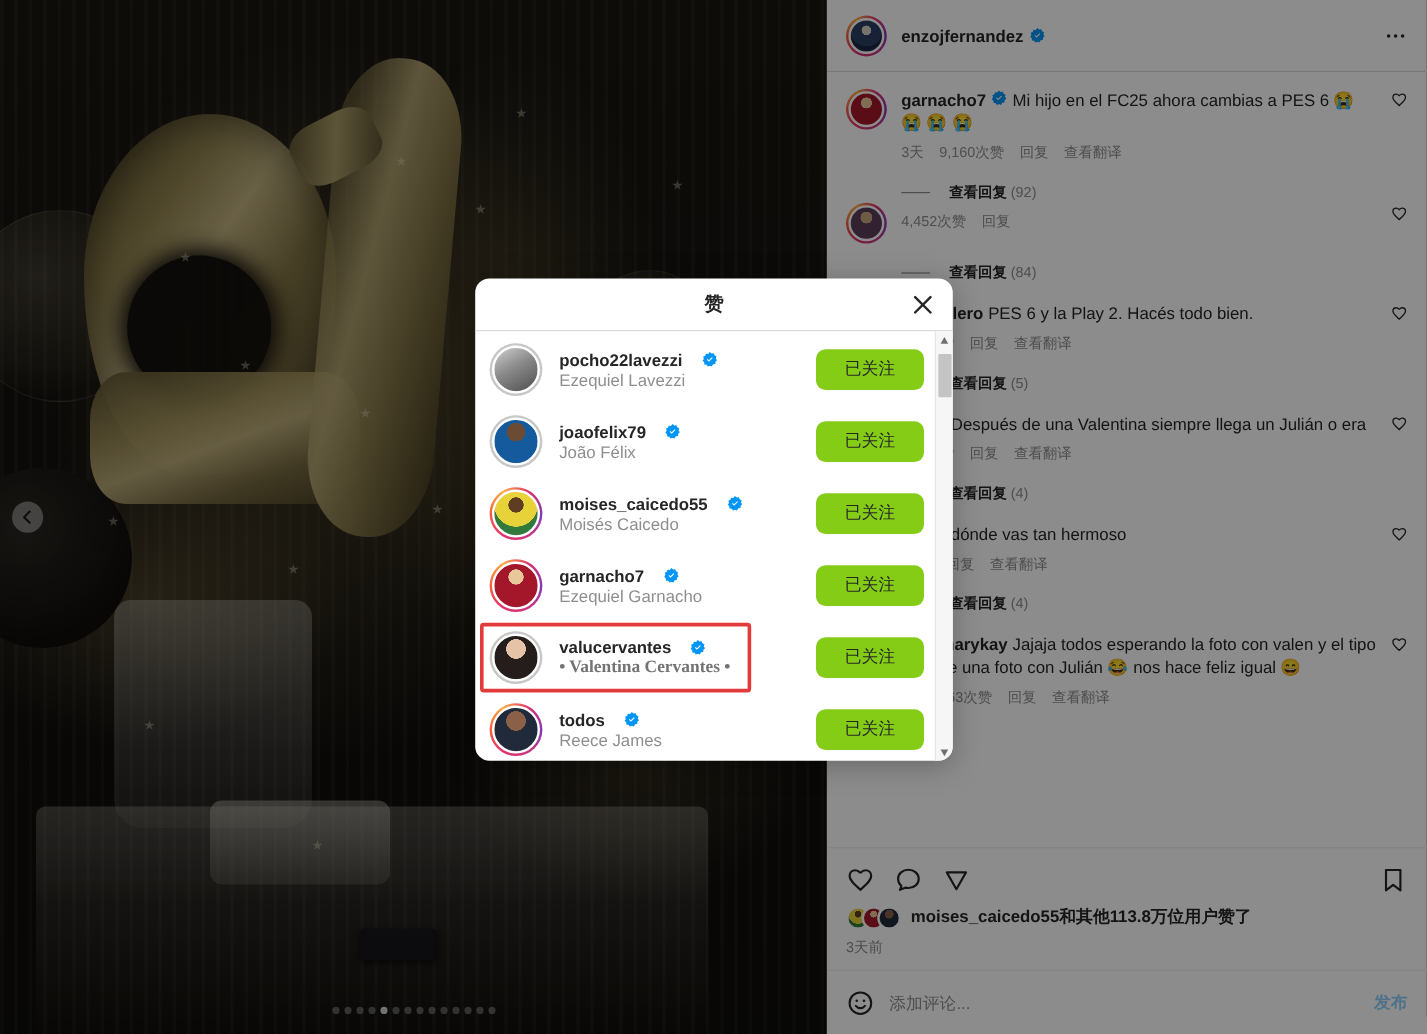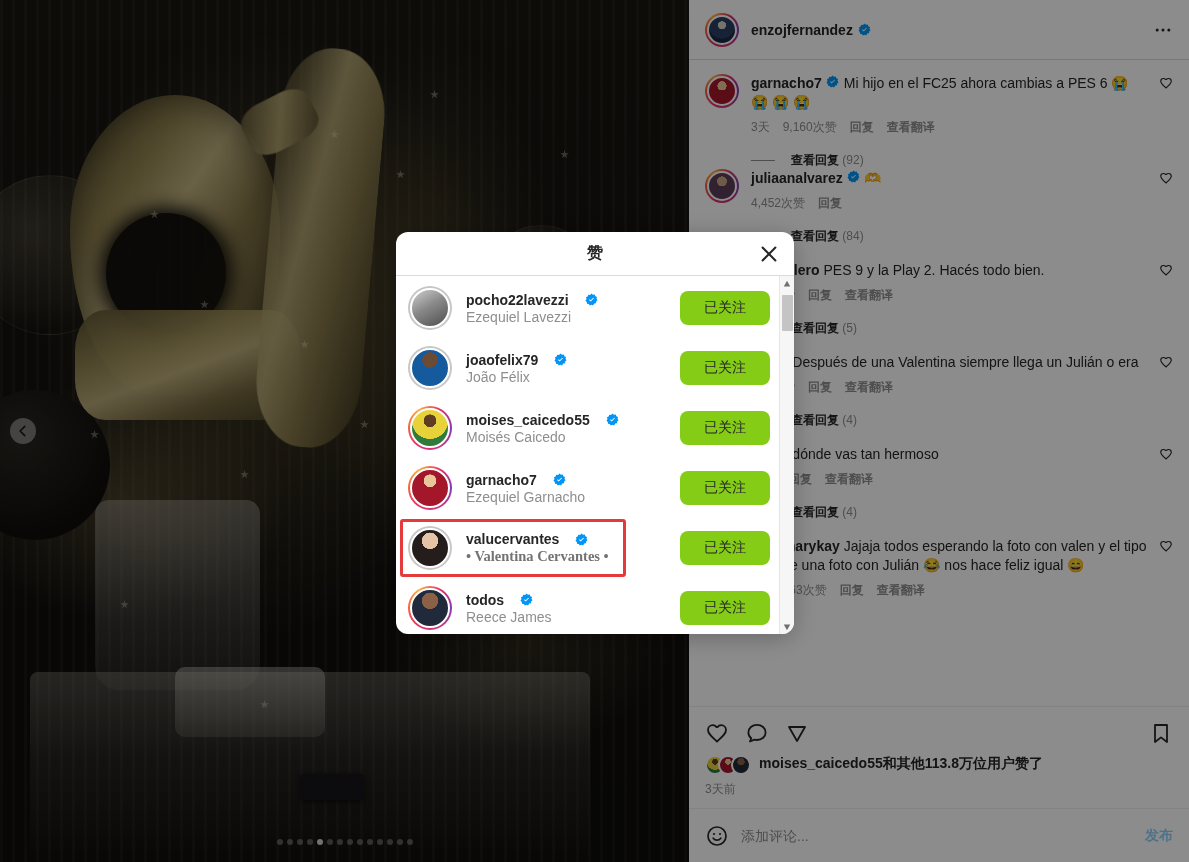--- a/index.html
+++ b/index.html
@@ -160,21 +160,21 @@
   .comments-scroll {
     flex: 1 1 auto;
     overflow: hidden;
     padding: 14px 16px 4px 16px;
   }
   .comment { display: flex; gap: 12px; margin-bottom: 16px; }
   .c-body { flex: 1 1 auto; min-width: 0; }
   .c-text { font-size: 14px; line-height: 19px; color: #262626; word-wrap: break-word; }
   .c-text .c-user { font-weight: 600; margin-right: 4px; }
   .c-meta { margin-top: 7px; font-size: 12px; color: #8e8e8e; display: flex; gap: 13px; align-items: center; }
-  .c-meta .act { font-weight: 700; cursor: pointer; }
+  .c-meta .act { font-weight: 400; cursor: pointer; }
   .c-like { flex: 0 0 auto; width: 14px; padding-top: 2px; cursor: pointer; }
   .replies { margin-top: 14px; display: flex; align-items: center; gap: 16px; }
   .rep-line { width: 24px; height: 1px; background: #8e8e8e; }
   .rep-txt { font-size: 12px; font-weight: 600; color: #262626; cursor: pointer; }
   .rep-txt span.count { color: #8e8e8e; font-weight: 400; }
 
   .actions-bar {
     flex: 0 0 auto;
     border-top: 1px solid #efefef;
     padding: 8px 16px 0 16px;
@@ -394,45 +394,41 @@
             <span class="rep-line"></span>
             <span class="rep-txt">查看回复 <span class="count">(92)</span></span>
           </div>
         </div>
         <div>
           <div class="comment">
             <div class="avatar-ring">
               <div class="avatar-inner av-julia"></div>
             </div>
             <div class="c-body">
-              <div class="c-text"><span class="c-user">juliaanalvarez</span><span style="margin-right: 5px;"><svg class="verified" viewBox="0 0 24 24">
-                    <path fill="#0095f6" d="M12 .8l2.6 2.2 3.4-.4 1.1 3.2 3.1 1.4-1 3.3 1.9 2.9-2.5 2.3-.2 3.4-3.4.5L15 22.9 12 21.6 9 22.9l-2-2.6-3.4-.5-.2-3.4L.9 14.1l1.9-2.9-1-3.3 3.1-1.4L6 3.3l3.4.4z"></path>
-                    <path fill="#fff" d="M10.6 15.8l-3.1-3.1 1.2-1.2 1.9 1.9 4.7-4.7 1.2 1.2z"></path>
-                  </svg></span><span>🫶</span></div>
               <div class="c-meta">
                 <span>4,452次赞</span>
                 <span class="act">回复</span>
               </div>
             </div>
             <div class="c-like"><svg width="14" height="14" viewBox="0 0 24 24" fill="none" stroke="#262626" stroke-width="1.9">
                 <path d="M12 20.5l-1.3-1.2C6 15 3 12.3 3 8.9 3 6.2 5.1 4.2 7.7 4.2c1.5 0 3 .7 3.9 1.9h.8c.9-1.2 2.4-1.9 3.9-1.9C18.9 4.2 21 6.2 21 8.9c0 3.4-3 6.1-7.7 10.4z"></path>
               </svg></div>
           </div>
           <div class="replies" style="margin-left: 46px; margin-bottom: 16px;">
             <span class="rep-line"></span>
             <span class="rep-txt">查看回复 <span class="count">(84)</span></span>
           </div>
         </div>
         <div>
           <div class="comment">
             <div class="avatar-ring">
               <div class="avatar-inner av-poch"></div>
             </div>
             <div class="c-body">
-              <div class="c-text"><span class="c-user">efutbolero</span><span>PES 9 y la Play 2. Hacés todo bien.</span></div>
+              <div class="c-text"><span class="c-user">efutbolero</span><span>PES 6 y la Play 2. Hacés todo bien.</span></div>
               <div class="c-meta">
                 <span>748次赞</span>
                 <span class="act">回复</span>
                 <span class="act">查看翻译</span>
               </div>
             </div>
             <div class="c-like"><svg width="14" height="14" viewBox="0 0 24 24" fill="none" stroke="#262626" stroke-width="1.9">
                 <path d="M12 20.5l-1.3-1.2C6 15 3 12.3 3 8.9 3 6.2 5.1 4.2 7.7 4.2c1.5 0 3 .7 3.9 1.9h.8c.9-1.2 2.4-1.9 3.9-1.9C18.9 4.2 21 6.2 21 8.9c0 3.4-3 6.1-7.7 10.4z"></path>
               </svg></div>
           </div>

